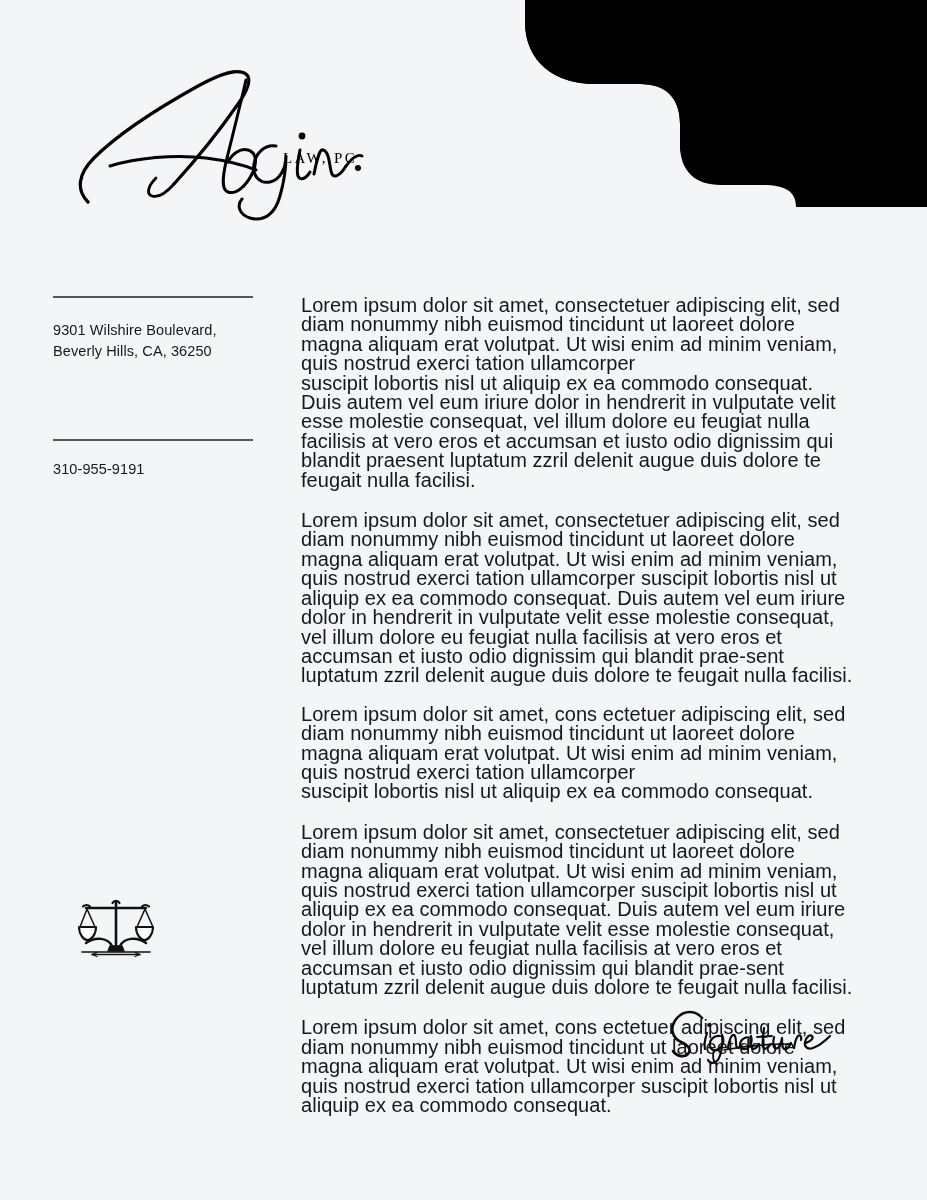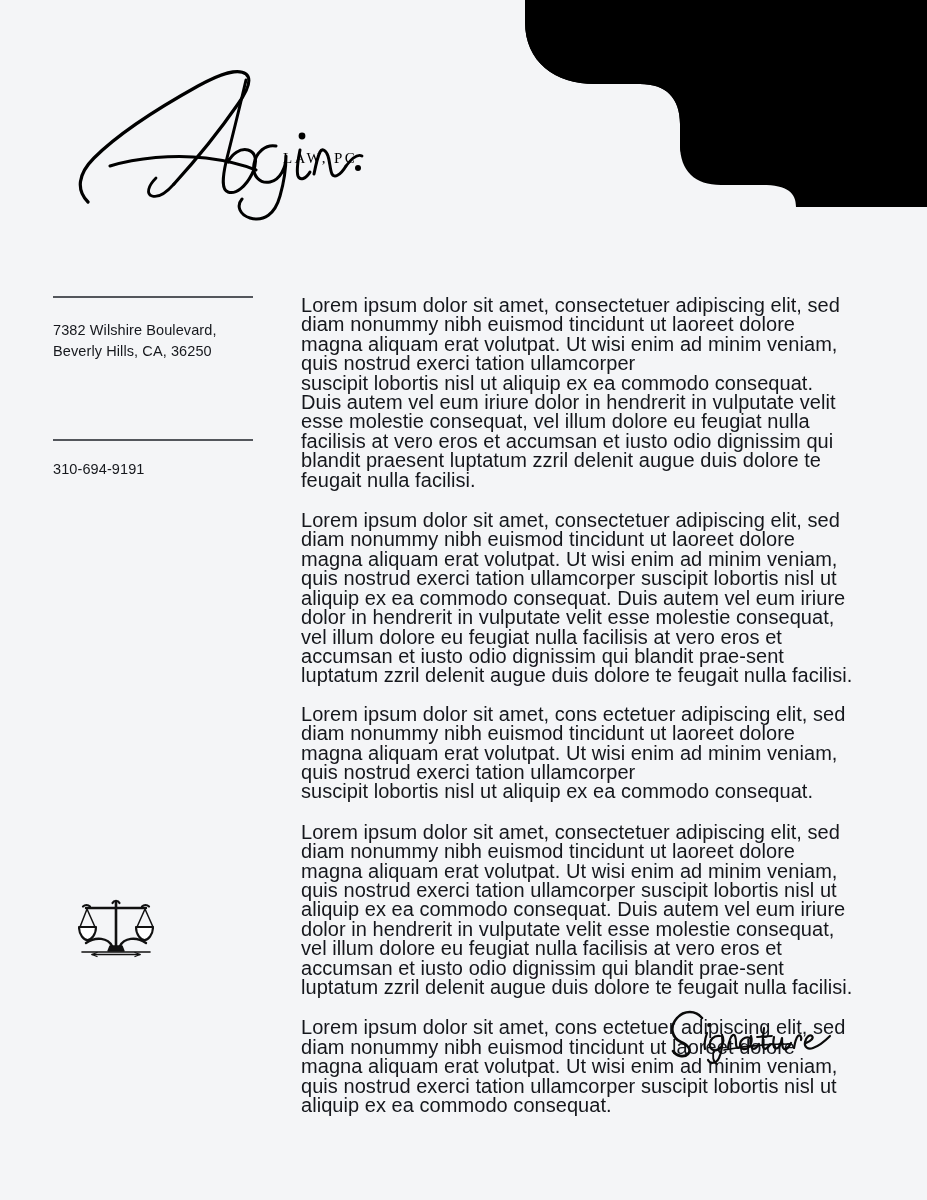--- a/index.html
+++ b/index.html
@@ -208,28 +208,28 @@
       </g>
     </svg>
     <div class="logo-wordmark">LAW, PC</div>
   </div>
 
   <div class="left-col">
 
     <div class="rule"></div>
 
     <div class="info-block">
-      <span class="info-line">7382 Wilshire Boulevard,</span>
+      <span class="info-line">9301 Wilshire Boulevard,</span>
       <span class="info-line">Beverly Hills, CA, 36250</span>
     </div>
 
     <div class="rule rule-contact"></div>
 
     <div class="contact-block">
-      <span class="info-line">310-694-9191</span>
+      <span class="info-line">310-955-9191</span>
     </div>
   </div>
 
   <div class="scales">
     <svg viewBox="0 0 76 62" aria-hidden="true">
       <g stroke="#111111" fill="none" stroke-linecap="round" stroke-linejoin="round">
 
         <path d="M38 6 L38 50" stroke-width="2.6"></path>
 
         <path d="M34.5 7 C36 4 40 4 41.5 7" stroke-width="2.2"></path>

